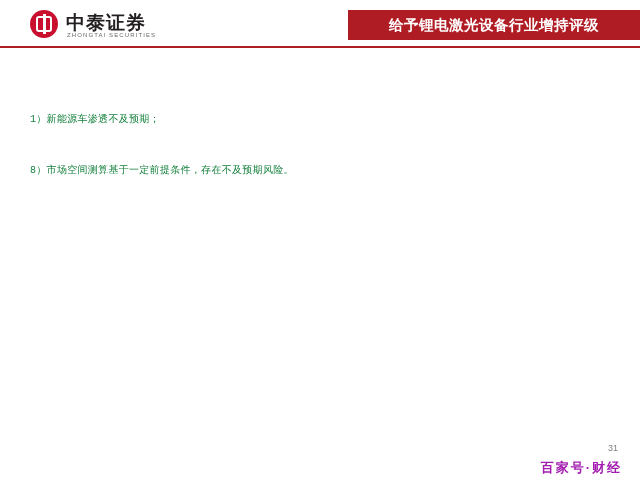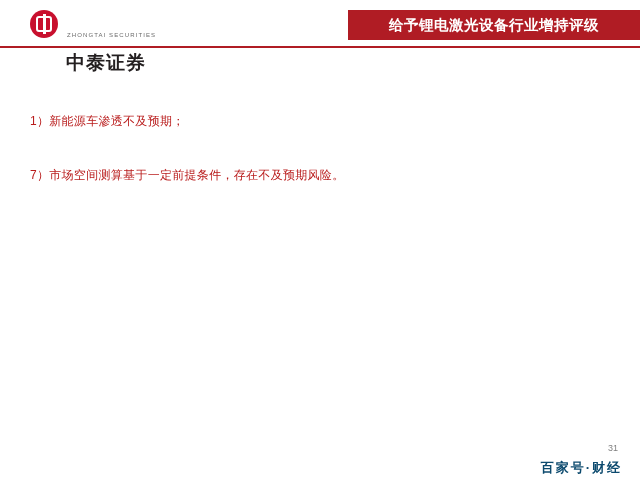--- a/index.html
+++ b/index.html
@@ -101,21 +101,20 @@
   .logo-cn {
     position: absolute;
     left: 36px;
     top: 2px;
     font-family: "Liberation Sans", sans-serif;
     font-size: 19px;
     font-weight: bold;
     color: #231f20;
     letter-spacing: 1px;
     white-space: nowrap;
-    margin-top: 40px;
   }
   .logo-en {
     position: absolute;
     left: 37px;
     top: 24px;
     font-family: "Liberation Sans", sans-serif;
     font-size: 6px;
     color: #6b6b6b;
     letter-spacing: 1.1px;
     white-space: nowrap;
@@ -135,23 +134,23 @@
   }
 
   
   .body-list {
     position: absolute;
     left: 30px;
     top: 113px;
     width: 580px;
   }
   .body-item {
-    font-family: Liberation Sans, sans-serif;
-    font-size: 12px;
-    color: #b91c1c;
+    font-family: Liberation Mono, monospace;
+    font-size: 10px;
+    color: #15803d;
     line-height: 1.4;
     margin-bottom: 37px;
     letter-spacing: 0.3px;
     white-space: nowrap;
   }
 
   
   .page-number {
     position: absolute;
     right: 22px;
@@ -168,21 +167,21 @@
     height: 18px;
     background: #ffffff;
   }
   .footer-watermark {
     position: absolute;
     right: 18px;
     top: 459px;
     font-family: "Liberation Sans", sans-serif;
     font-size: 13px;
     font-weight: bold;
-    color: #0c4a6e;
+    color: #a21caf;
     letter-spacing: 2px;
     white-space: nowrap;
   }
 </style>
 </head>
 <body>
 
 <div class="slide">
 
   <div class="header">
@@ -194,21 +193,21 @@
 
   <div class="logo">
     <div class="logo-mark"></div>
     <div class="logo-cn">中泰证券</div>
     <div class="logo-en">ZHONGTAI SECURITIES</div>
   </div>
 
 
   <div class="body-list">
     <div class="body-item">1）新能源车渗透不及预期；</div>
-    <div class="body-item">7）市场空间测算基于一定前提条件，存在不及预期风险。</div>
+    <div class="body-item">8）市场空间测算基于一定前提条件，存在不及预期风险。</div>
   </div>
 
   <div class="page-number">31</div>
 
   <div class="footer-bar"></div>
   <div class="footer-watermark">百家号·财经</div>
 
 </div>
 
 </body></html>

